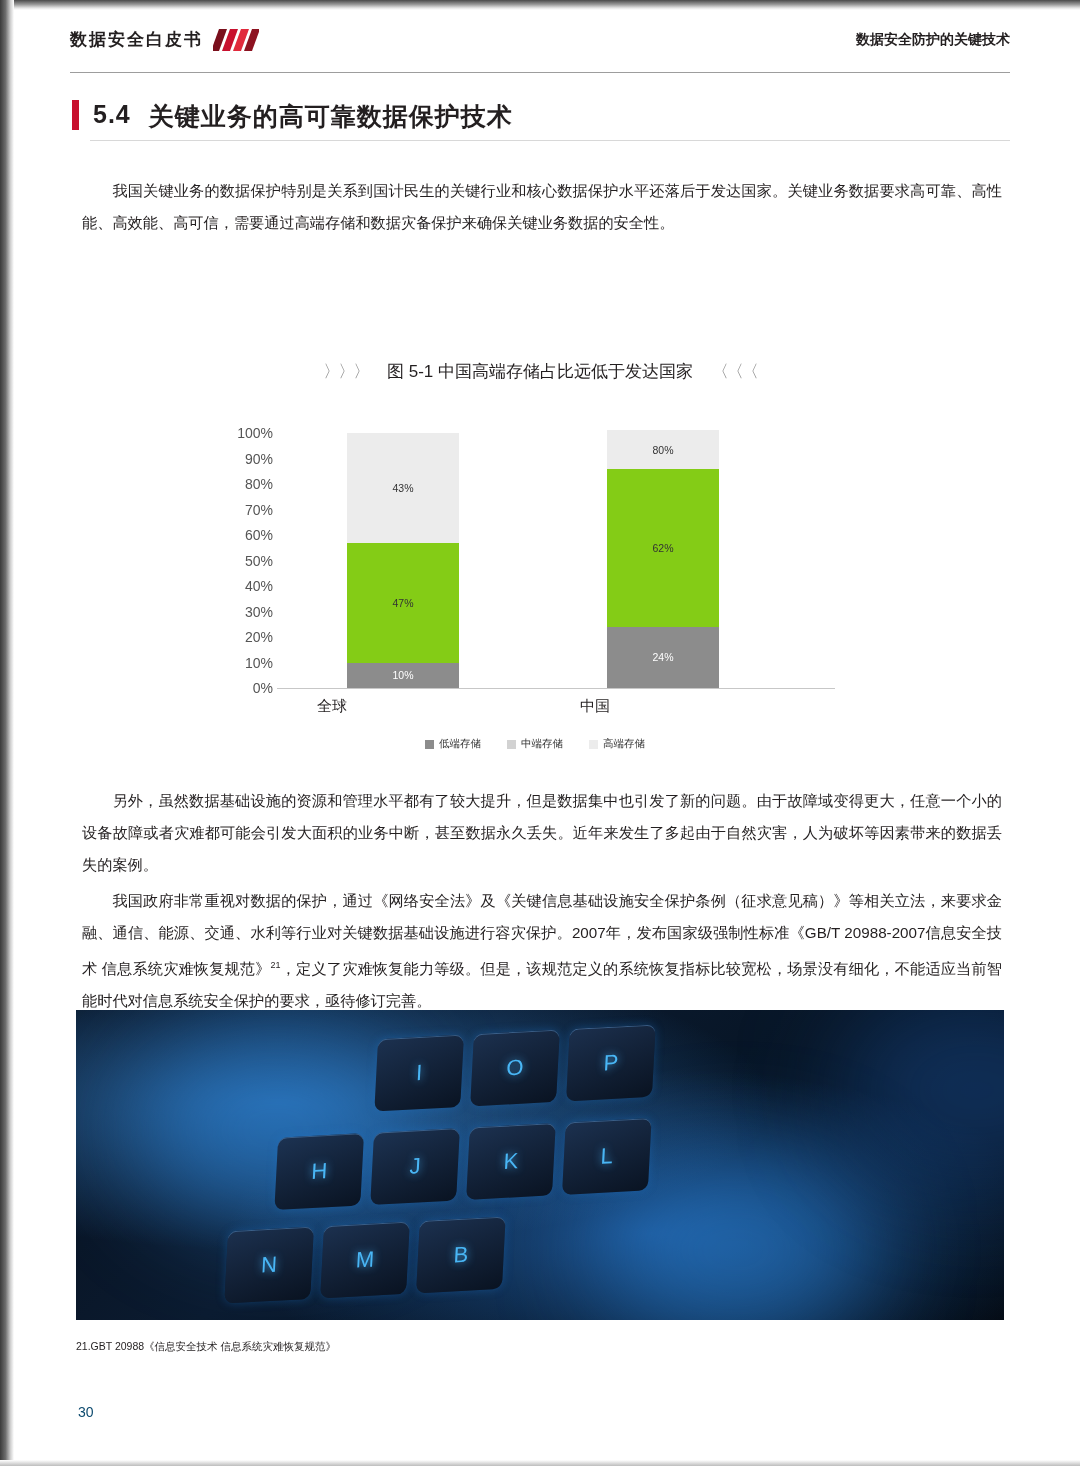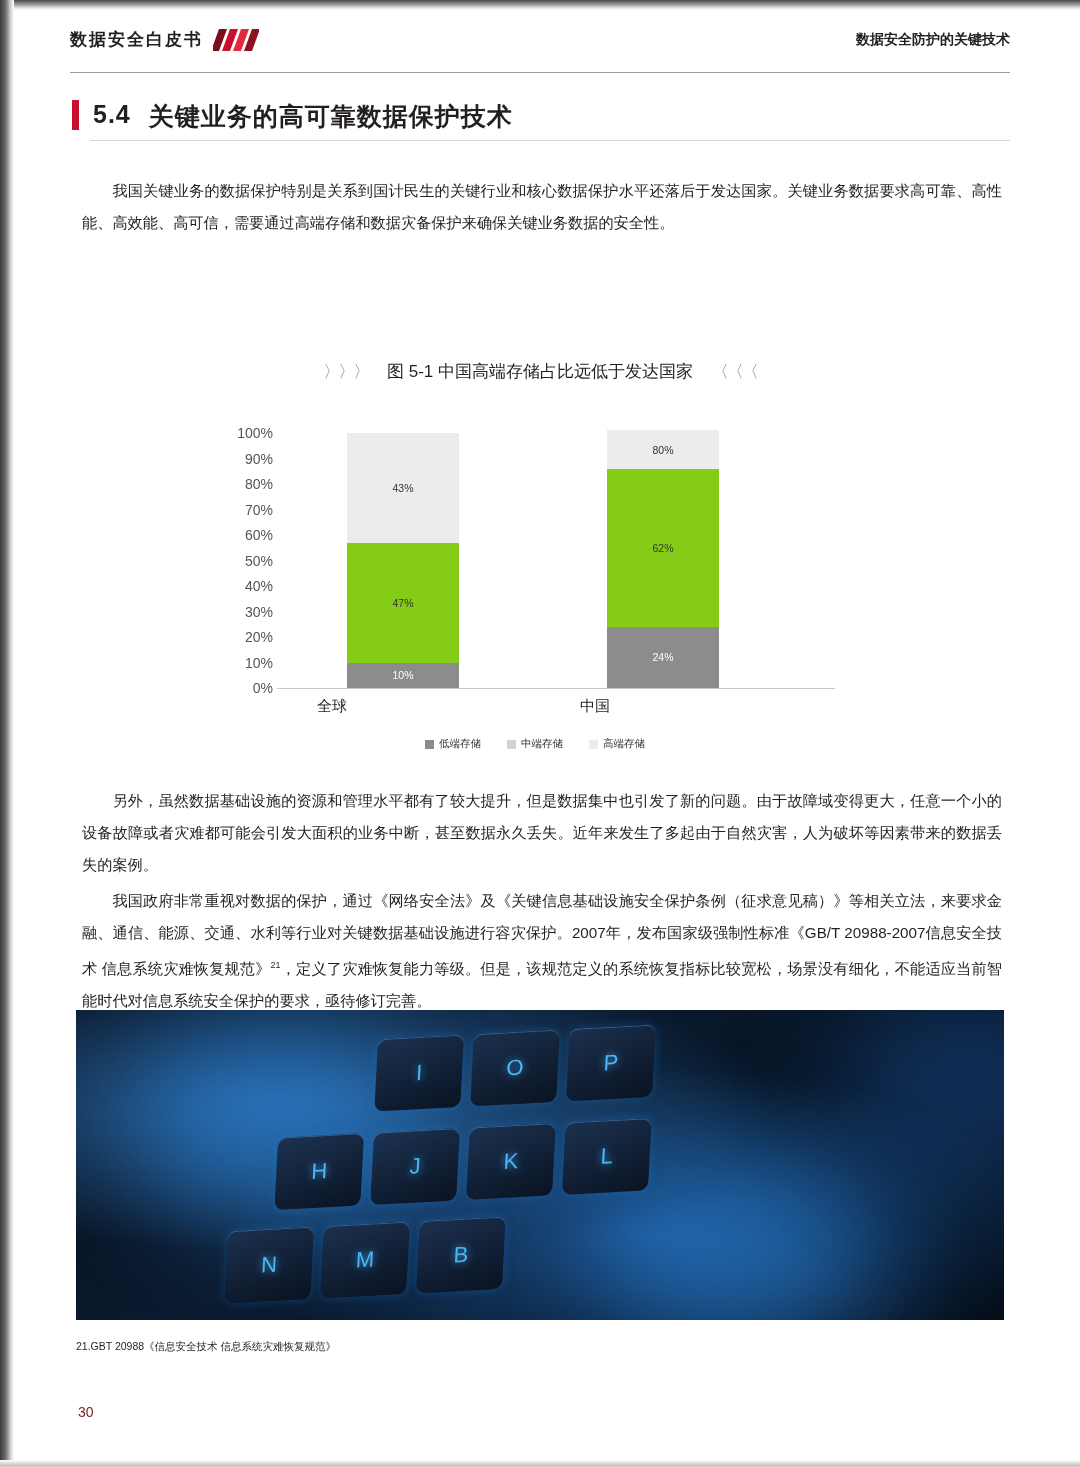--- a/index.html
+++ b/index.html
@@ -270,21 +270,21 @@
     width: 700px;
     font-size: 10.5px;
     color: #231f20;
   }
 
   
   .page-number {
     position: absolute;
     left: 78px; top: 1404px;
     font-size: 14px;
-    color: #7f1d1d;
+    color: #0c4a6e;
   }
   .qr-badge {
     position: absolute;
     right: 60px; top: 1388px;
     width: 268px; height: 46px;
     background: #ffffff;
     border: 1px solid #e2e2e2;
     box-shadow: 0 1px 4px rgba(0,0,0,0.18);
     display: flex;
     align-items: center;

